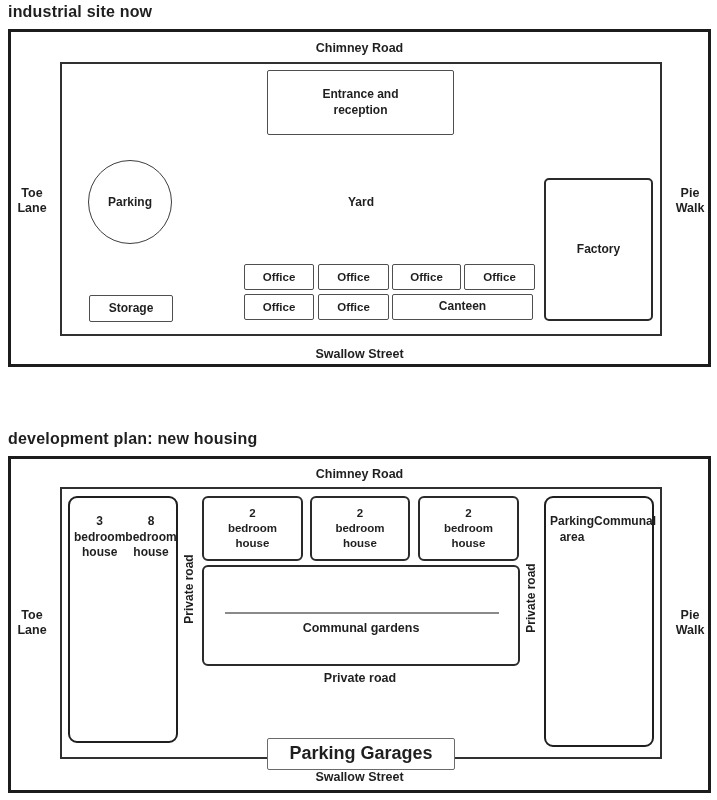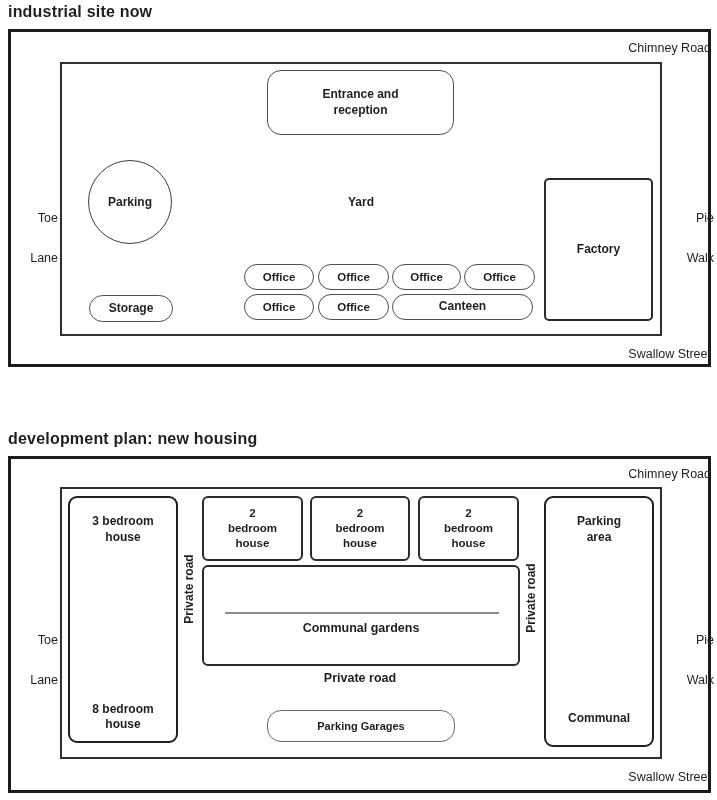--- a/index.html
+++ b/index.html
@@ -6,37 +6,37 @@
   body { background:#ffffff; }
   .canvas {
     position:relative; width:717px; height:800px; background:#ffffff;
     font-family:"Liberation Sans", sans-serif; color:#1f1f1f;
     overflow:hidden;
   }
   .abs { position:absolute; }
   .map-title { font-size:16px; font-weight:700; letter-spacing:.2px; }
   .outer-box { border:3px solid #1c1c1c; background:#ffffff; }
   .inner-box { border:2px solid #303030; background:#ffffff; }
-  .street { font-size:12.5px; font-weight:400; text-align:right; line-height:1.22; }
-  .street span { display:block;margin-top:25px; }
+  .street { font-size:12.5px; font-weight:700; text-align:center; line-height:1.22; }
+  .street span { display:block; }
   .small-box {
-    border:1.5px solid #4f4f4f; border-radius:14px; background:#ffffff;
+    border:1.5px solid #4f4f4f; border-radius:2px; background:#ffffff;
     display:flex; align-items:center; justify-content:center;
     font-size:11.5px; font-weight:700; text-align:center; line-height:1.3;
   }
   .small-box .lines span { display:block; }
   .round-box {
     border:2px solid #2a2a2a; border-radius:6px; background:#ffffff;
     display:flex; align-items:center; justify-content:center;
     font-size:11.5px; font-weight:700; text-align:center; line-height:1.3;
   }
   .round-box .lines span { display:block; }
   .tall-house {
     border:2.5px solid #1f1f1f; border-radius:9px; background:#ffffff;
-    display:flex; flex-direction:column; justify-content:space-between;
+    display:flex; justify-content:space-between;
     font-size:12px; font-weight:700; text-align:center; line-height:1.3;
   }
   .tall-house .lines span { display:block; }
   .circle {
     border:1.5px solid #3d3d3d; border-radius:50%; background:#ffffff;
     display:flex; align-items:center; justify-content:center;
     font-size:12px; font-weight:700;
   }
   .plain-label { font-size:12px; font-weight:700; text-align:center; }
   .v-label {
@@ -181,17 +181,17 @@
       <span>Parking</span>
       <span>area</span>
     </div>
     <div class="lines">
       <span>Communal</span>
     </div>
   </div>
 
   <div class="abs plain-label" style="left:180px; top:671px; width:360px; font-size:12.5px;">Private road</div>
 
-  <div class="abs small-box" style="left:267px; top:710px; width:188px; height:32px; font-size:11px; border-color:#6a6a6a;">
+  <div class="abs small-box" style="left:267px; top:738px; width:188px; height:32px; font-size:18px; border-color:#6a6a6a;">
     <span>Parking Garages</span>
   </div>
 
 </div>
 
 </body></html>

